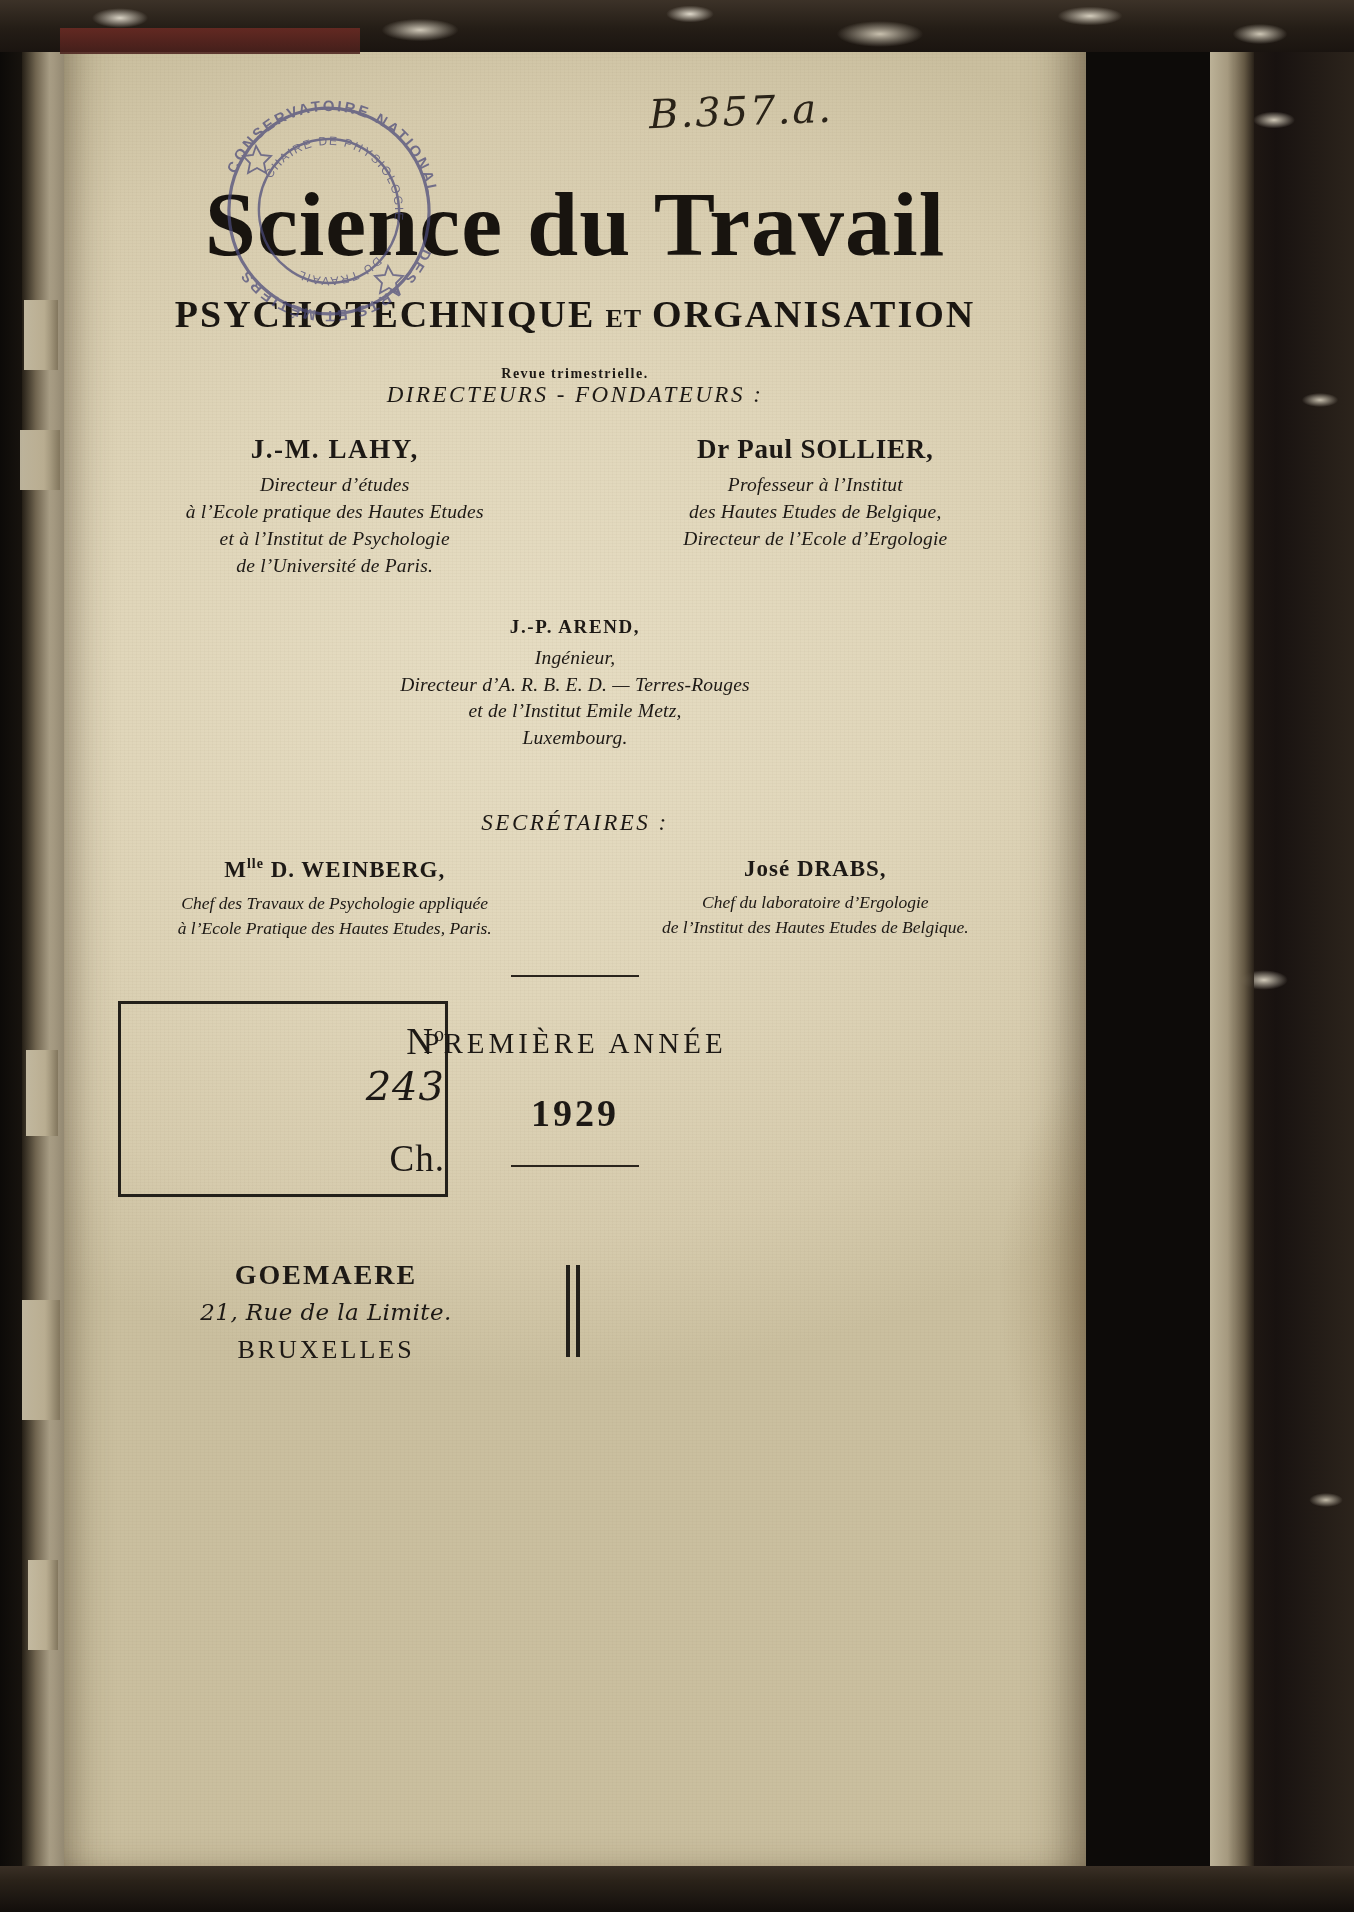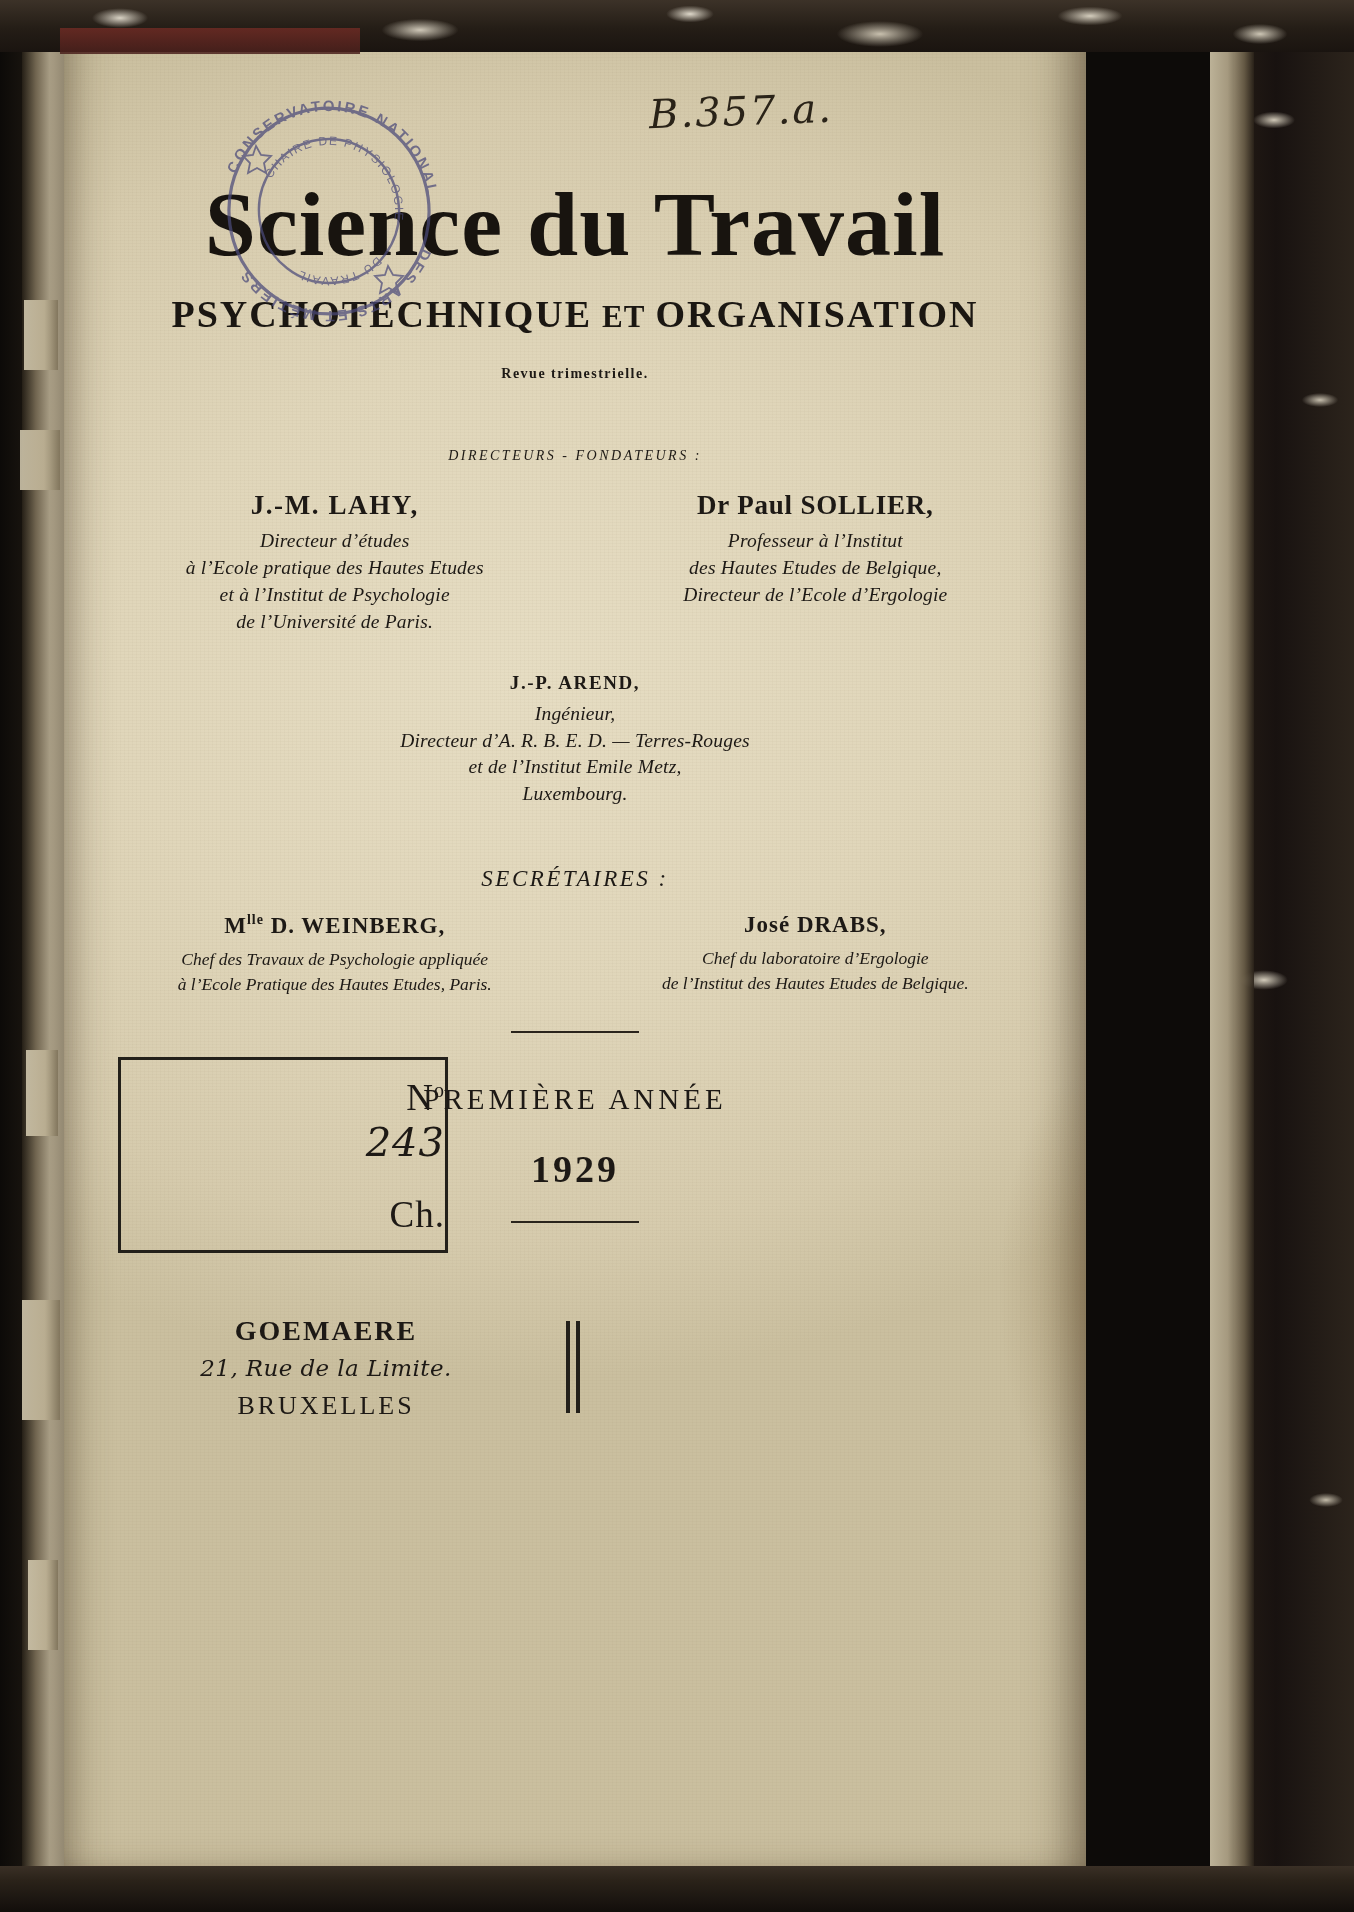--- a/index.html
+++ b/index.html
@@ -155,41 +155,40 @@
   .subtitle {
     text-align: center;
     font-family: "Liberation Serif", "DejaVu Serif", serif;
     font-weight: bold;
     font-size: 38px;
     letter-spacing: 2px;
     margin-top: 22px;
     color: #1b1712;
   }
   .subtitle .small-et {
-    font-size: 31px;
+    font-size: 26px;
     letter-spacing: 1px;
     padding: 0 10px;
     margin-top: 12px;
   }
 
   .periodicity {
     text-align: center;
     font-family: "Liberation Serif", "DejaVu Serif", serif;
     font-weight: bold;
     font-size: 14px;
     letter-spacing: 1.5px;
     margin-top: 30px;
   }
 
   .section-label {
     text-align: center;
     font-style: italic;
-    font-size: 14px;
+    font-size: 23px;
     letter-spacing: 2.5px;
-    margin-top: 66px;
   }
   .section-label.secretaires { margin-top: 58px; font-size: 23px; }
 
   .two-col {
     display: flex;
     justify-content: space-between;
     margin-top: 26px;
     padding: 0 66px;
   }
   .col { width: 46%; text-align: center; }

